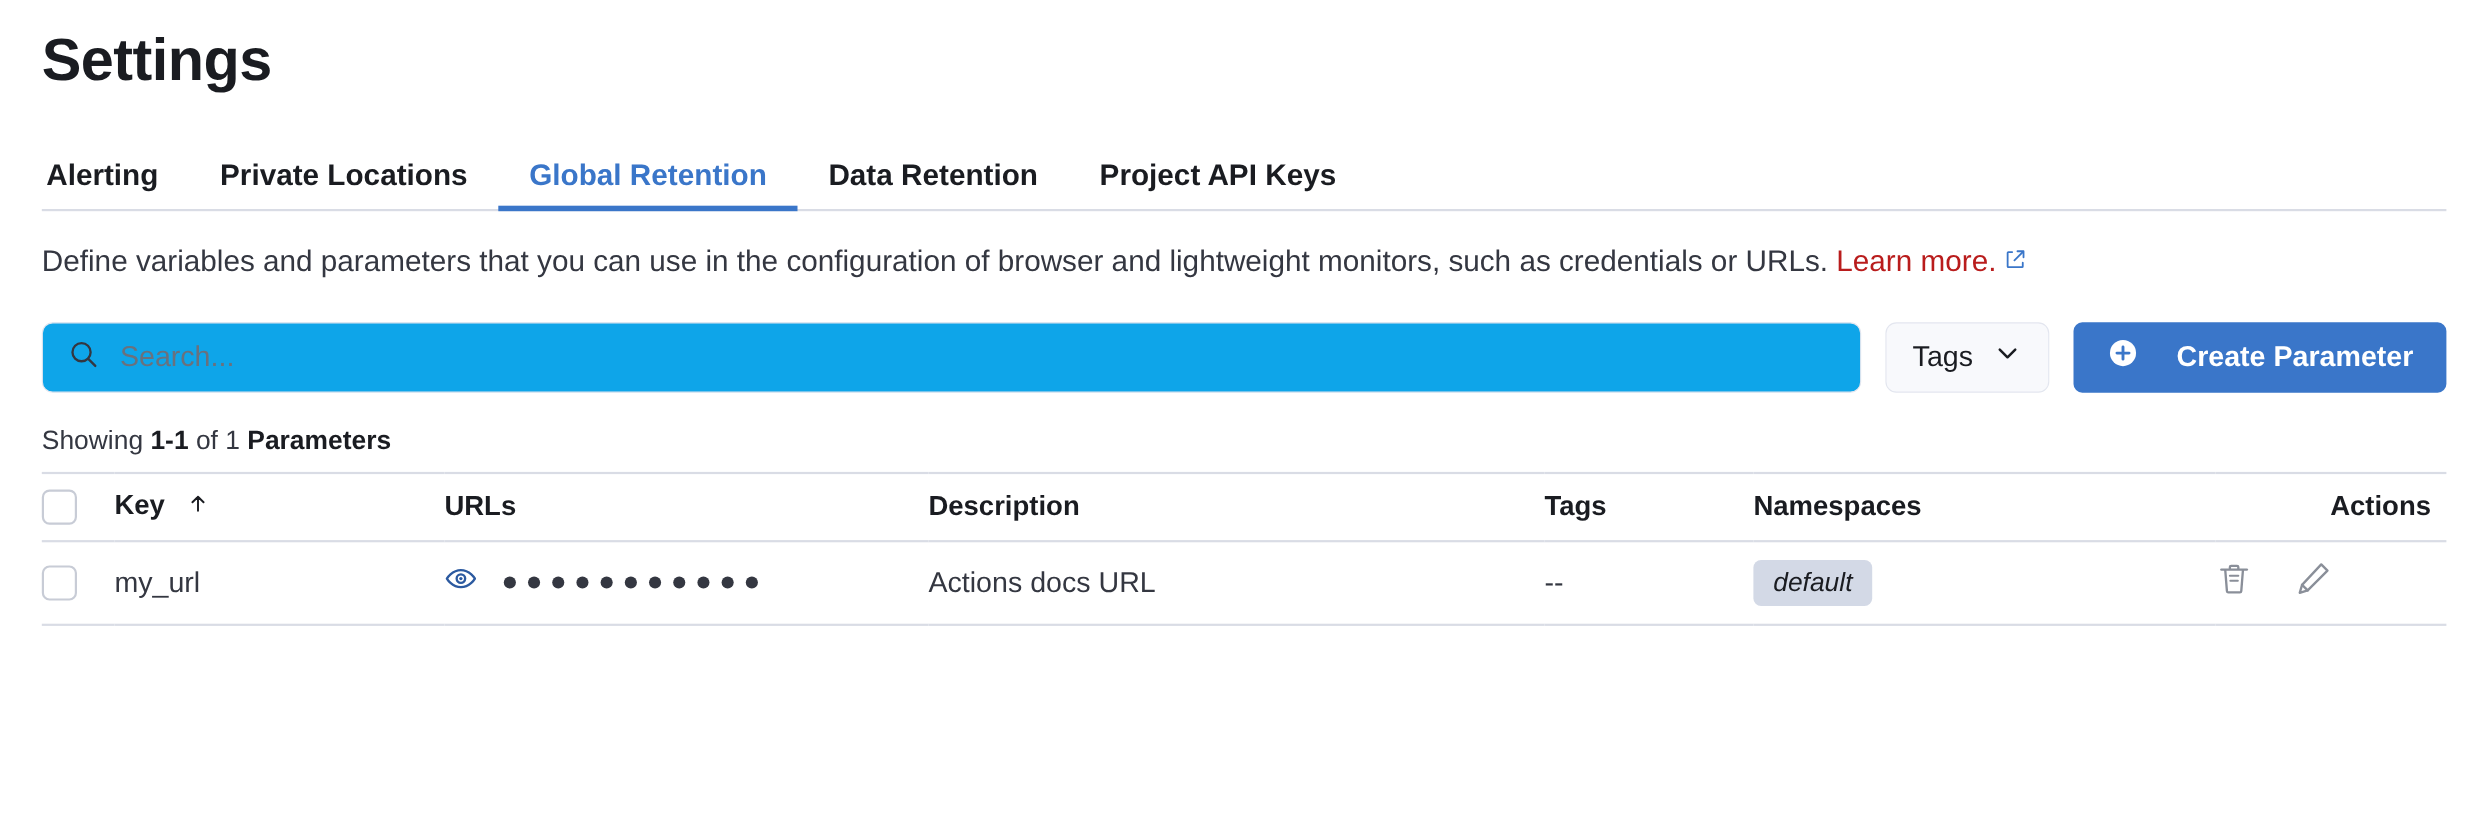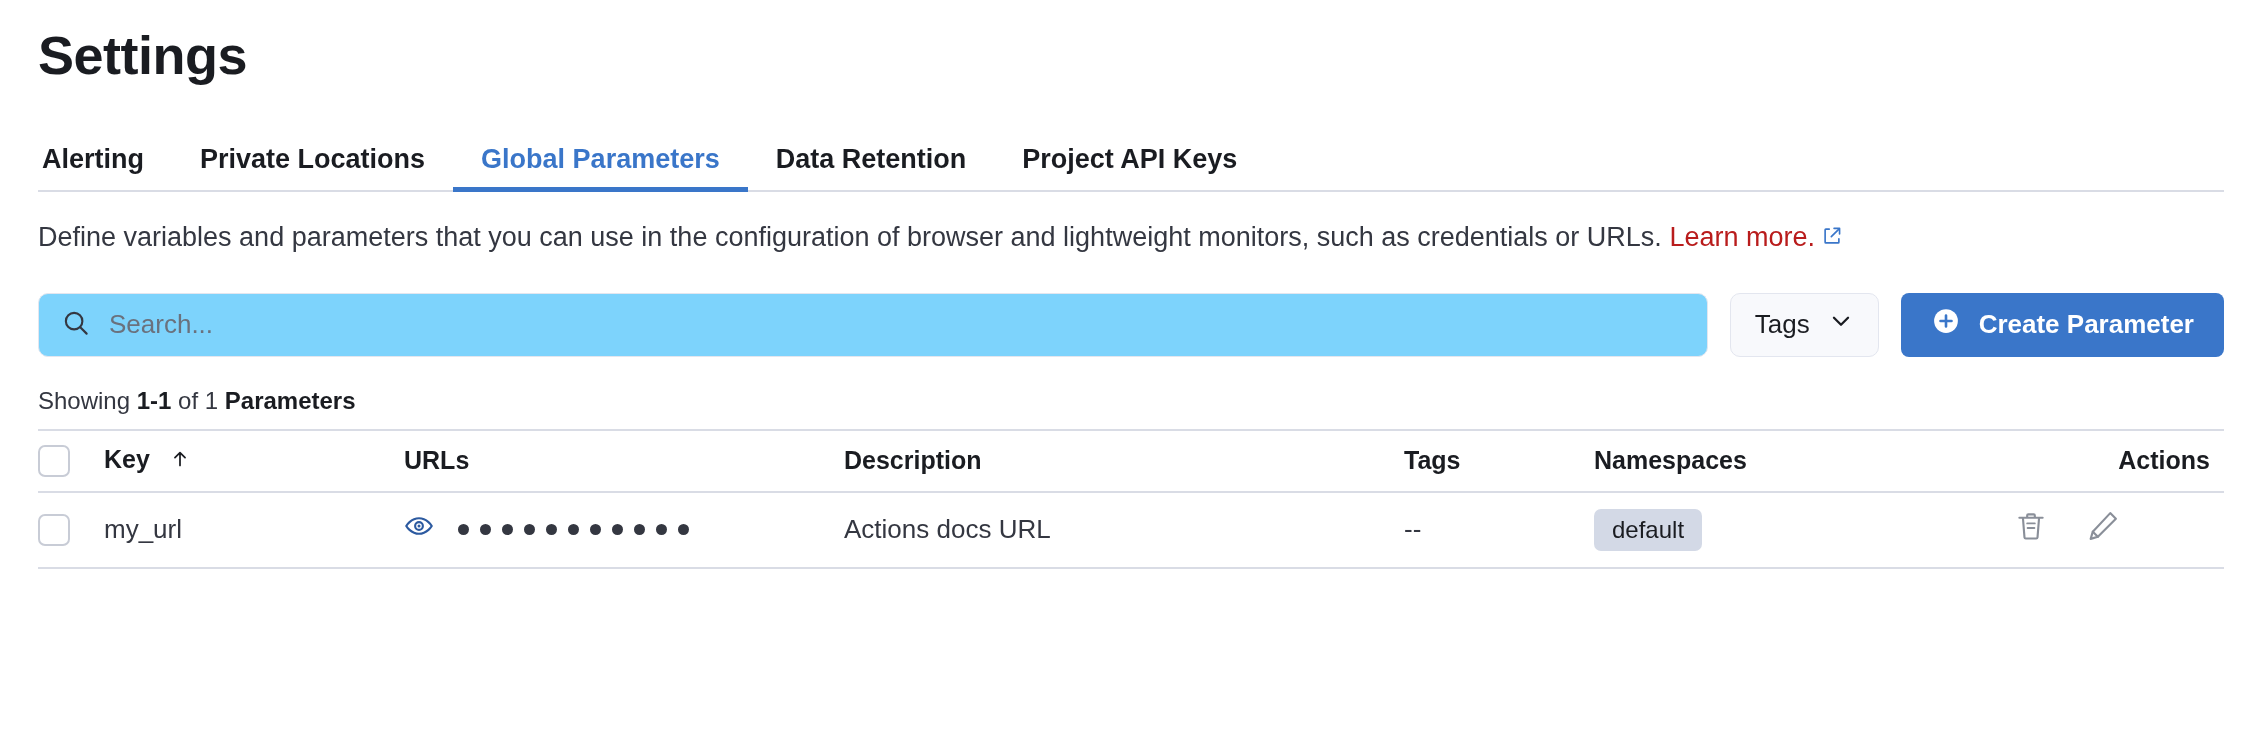--- a/index.html
+++ b/index.html
@@ -82,21 +82,21 @@
   .controls {
     display: flex;
     align-items: center;
     gap: 22px;
     margin-top: 36px;
   }
   .search-box {
     position: relative;
     flex: 1 1 auto;
     height: 64px;
-    background: #7dd3fc;
+    background: #0ea5e9;
     border: 1px solid #e3e6ef;
     border-radius: 10px;
     display: flex;
     align-items: center;
     padding: 0 22px;
     box-shadow: inset 0 0 0 0 transparent;
     cursor: text;
   }
   .search-icon { flex: 0 0 auto; margin-right: 18px; display: block; }
   .search-input {
@@ -128,21 +128,21 @@
   }
   .chev { display: block; }
 
   .create-btn {
     height: 64px;
     background: #3a76c9;
     border: none;
     border-radius: 8px;
     display: flex;
     align-items: center;
-    gap: 18px;
+    gap: 34px;
     padding: 0 30px;
     color: #ffffff;
     font-family: "Liberation Sans", sans-serif;
     font-size: 26px;
     font-weight: bold;
     cursor: pointer;
     white-space: nowrap;
   }
   .plus-icon { display: block; flex: 0 0 auto; }
 
@@ -213,36 +213,37 @@
   }
 
   .badge {
     display: inline-block;
     background: #d3d9e6;
     color: #1a1c21;
     font-size: 24px;
     border-radius: 7px;
     padding: 8px 18px;
     line-height: 1.1;
+    font-style: italic;
   }
 
   .action-icons { display: inline-flex; align-items: center; gap: 38px; }
   .icon-btn { display: block; cursor: pointer; background: none; border: none; padding: 0; }
 </style>
 </head>
 <body>
 
 <div class="page">
 
   <h1 class="page-title">Settings</h1>
 
   <nav class="tabs">
     <div class="tab">Alerting</div>
     <div class="tab">Private Locations</div>
-    <div class="tab active">Global Parameters</div>
+    <div class="tab active">Global Retention</div>
     <div class="tab">Data Retention</div>
     <div class="tab">Project API Keys</div>
   </nav>
 
   <p class="description">
     <span>Define variables and parameters that you can use in the configuration of browser and lightweight monitors, such as credentials or URLs. </span><a class="link" href="#">Learn more.</a><span class="ext-icon"><svg width="22" height="22" viewBox="0 0 16 16" fill="none" xmlns="http://www.w3.org/2000/svg">
           <path d="M6 3H3.5A.5.5 0 0 0 3 3.5v9a.5.5 0 0 0 .5.5h9a.5.5 0 0 0 .5-.5V10" stroke="#3a76c9" stroke-width="1.2" stroke-linecap="round"></path>
           <path d="M9.5 2.5H13.5V6.5" stroke="#3a76c9" stroke-width="1.2" stroke-linecap="round" stroke-linejoin="round"></path>
           <path d="M13.2 2.8 7.5 8.5" stroke="#3a76c9" stroke-width="1.2" stroke-linecap="round"></path>
         </svg></span>

